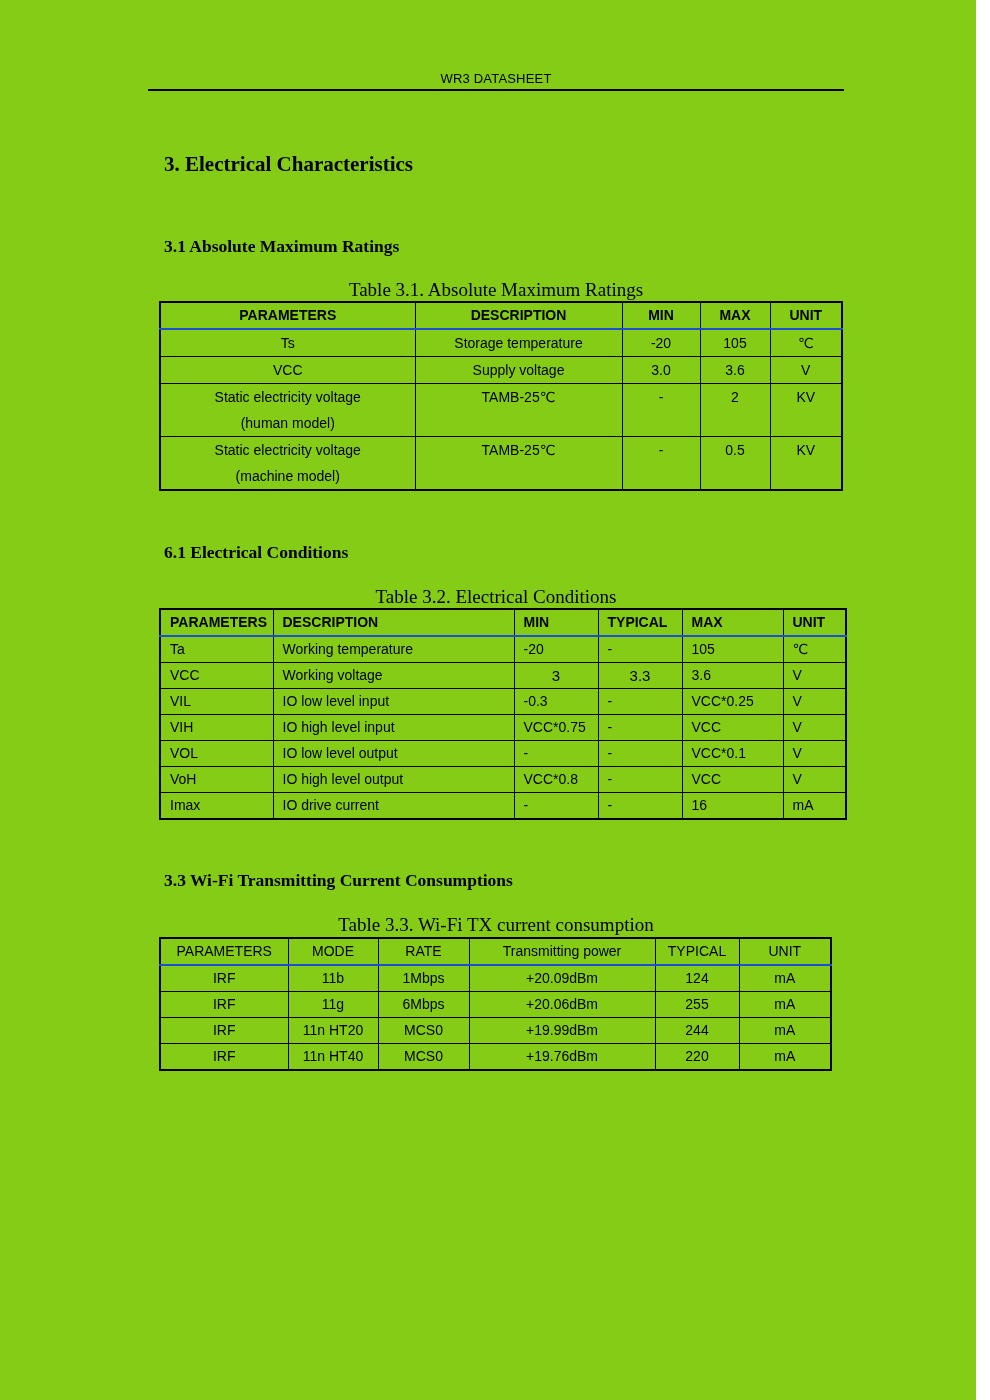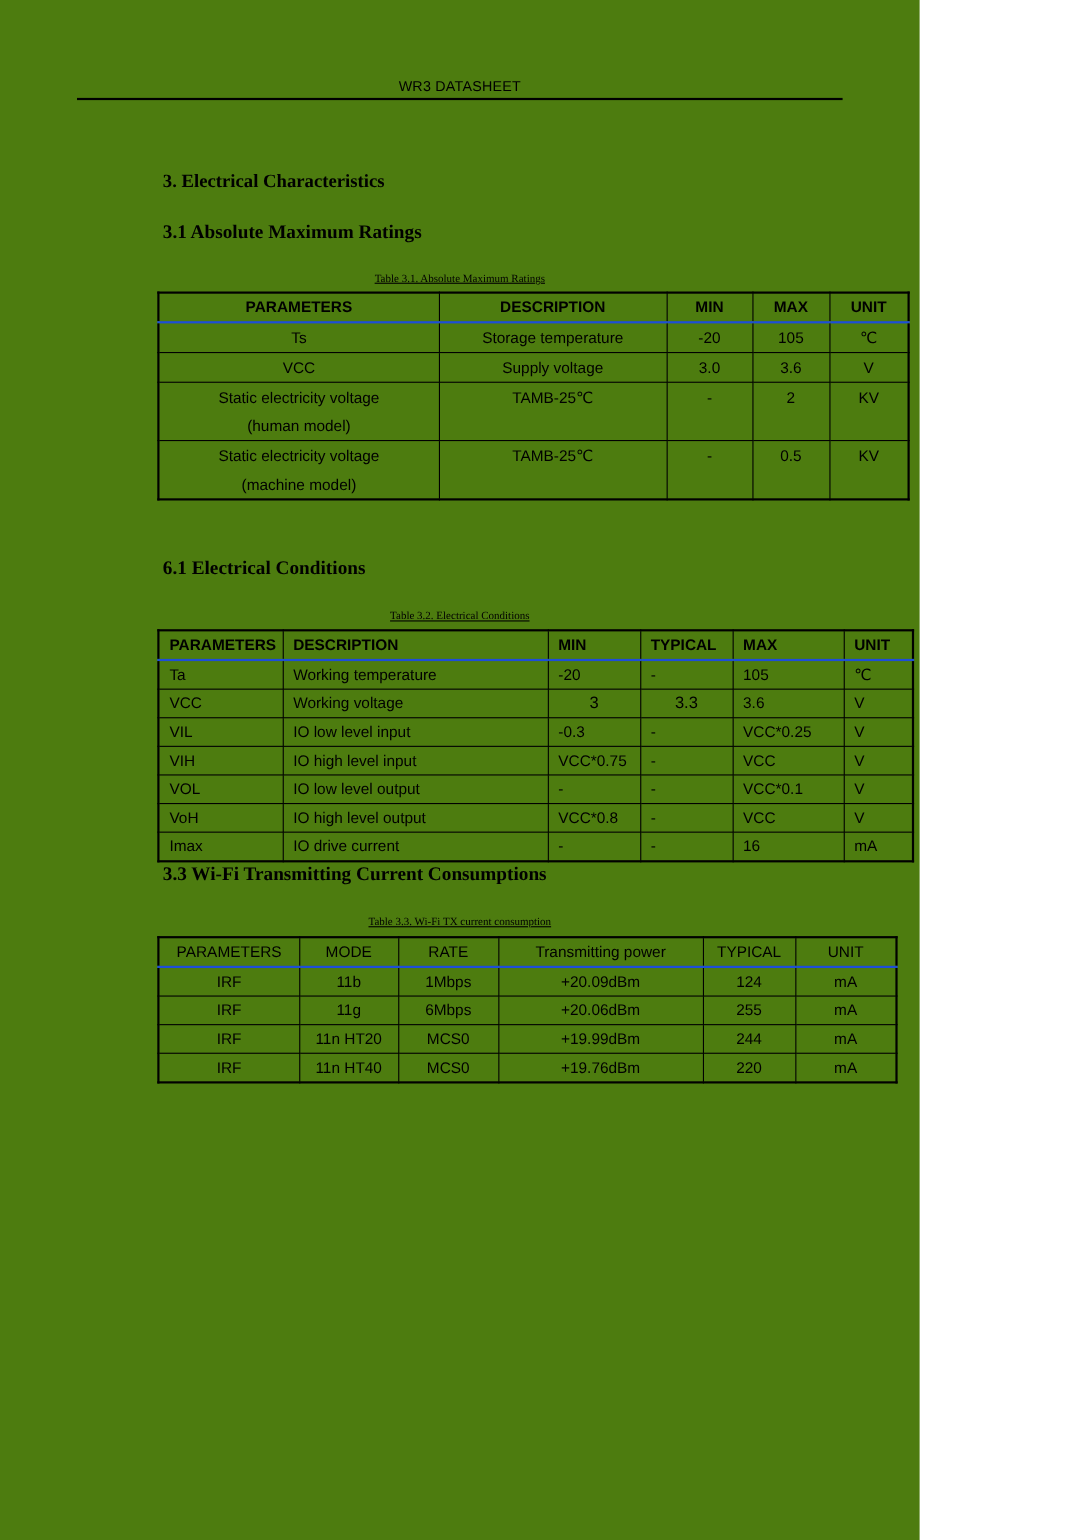--- a/index.html
+++ b/index.html
@@ -5,60 +5,59 @@
   * { margin: 0; padding: 0; box-sizing: border-box; }
   html, body { background: #ffffff; }
   body {
     width: 990px;
     height: 1400px;
     font-family: "Liberation Sans", "DejaVu Sans", sans-serif;
     color: #000000;
     position: relative;
     overflow: hidden;
   }
-  .page { width: 836px; height: 1400px; background: #4d7c0f; }
+  .page { width: 976px; height: 1400px; background: #84cc16; padding-left: 16px; }
 
   
   .doc-header { width: 696px; margin: 0 auto; padding-top: 71px; }
   .doc-header-title {
     text-align: center;
     font-size: 13px;
     line-height: 16px;
     letter-spacing: 0.2px;
   }
   .doc-header-rule { border-bottom: 2px solid #000; margin-top: 2px; }
 
   
   h1.main-heading {
     font-family: "Liberation Serif", "DejaVu Serif", serif;
     font-weight: bold;
-    font-size: 17px;
+    font-size: 21px;
     line-height: 25px;
     margin: 61px 0 0 148px;
   }
   h2.section-heading {
     font-family: "Liberation Serif", "DejaVu Serif", serif;
     font-weight: bold;
     font-size: 17.5px;
     line-height: 21px;
     margin-left: 148px;
   }
-  .sec-1 h2.section-heading { margin-top: 23px; }
+  .sec-1 h2.section-heading { margin-top: 59px; }
   .sec-2 h2.section-heading { margin-top: 51px; }
-  .sec-3 h2.section-heading { }
+  .sec-3 h2.section-heading { margin-top: 50px; }
 
   
   .table-caption {
     font-family: "Liberation Serif", "DejaVu Serif", serif;
-    font-size: 10px;
+    font-size: 19px;
     line-height: 17px;
     text-align: center;
     width: 704px;
     margin: 0 auto;
-    text-decoration: underline;
   }
   .sec-1 .table-caption { margin-top: 24px; }
   .sec-2 .table-caption { margin-top: 25px; text-align: center; }
   .sec-3 .table-caption { margin-top: 25px; }
 
   
   table.ds-table {
     border-collapse: collapse;
     table-layout: fixed;
     margin-left: 143px;

